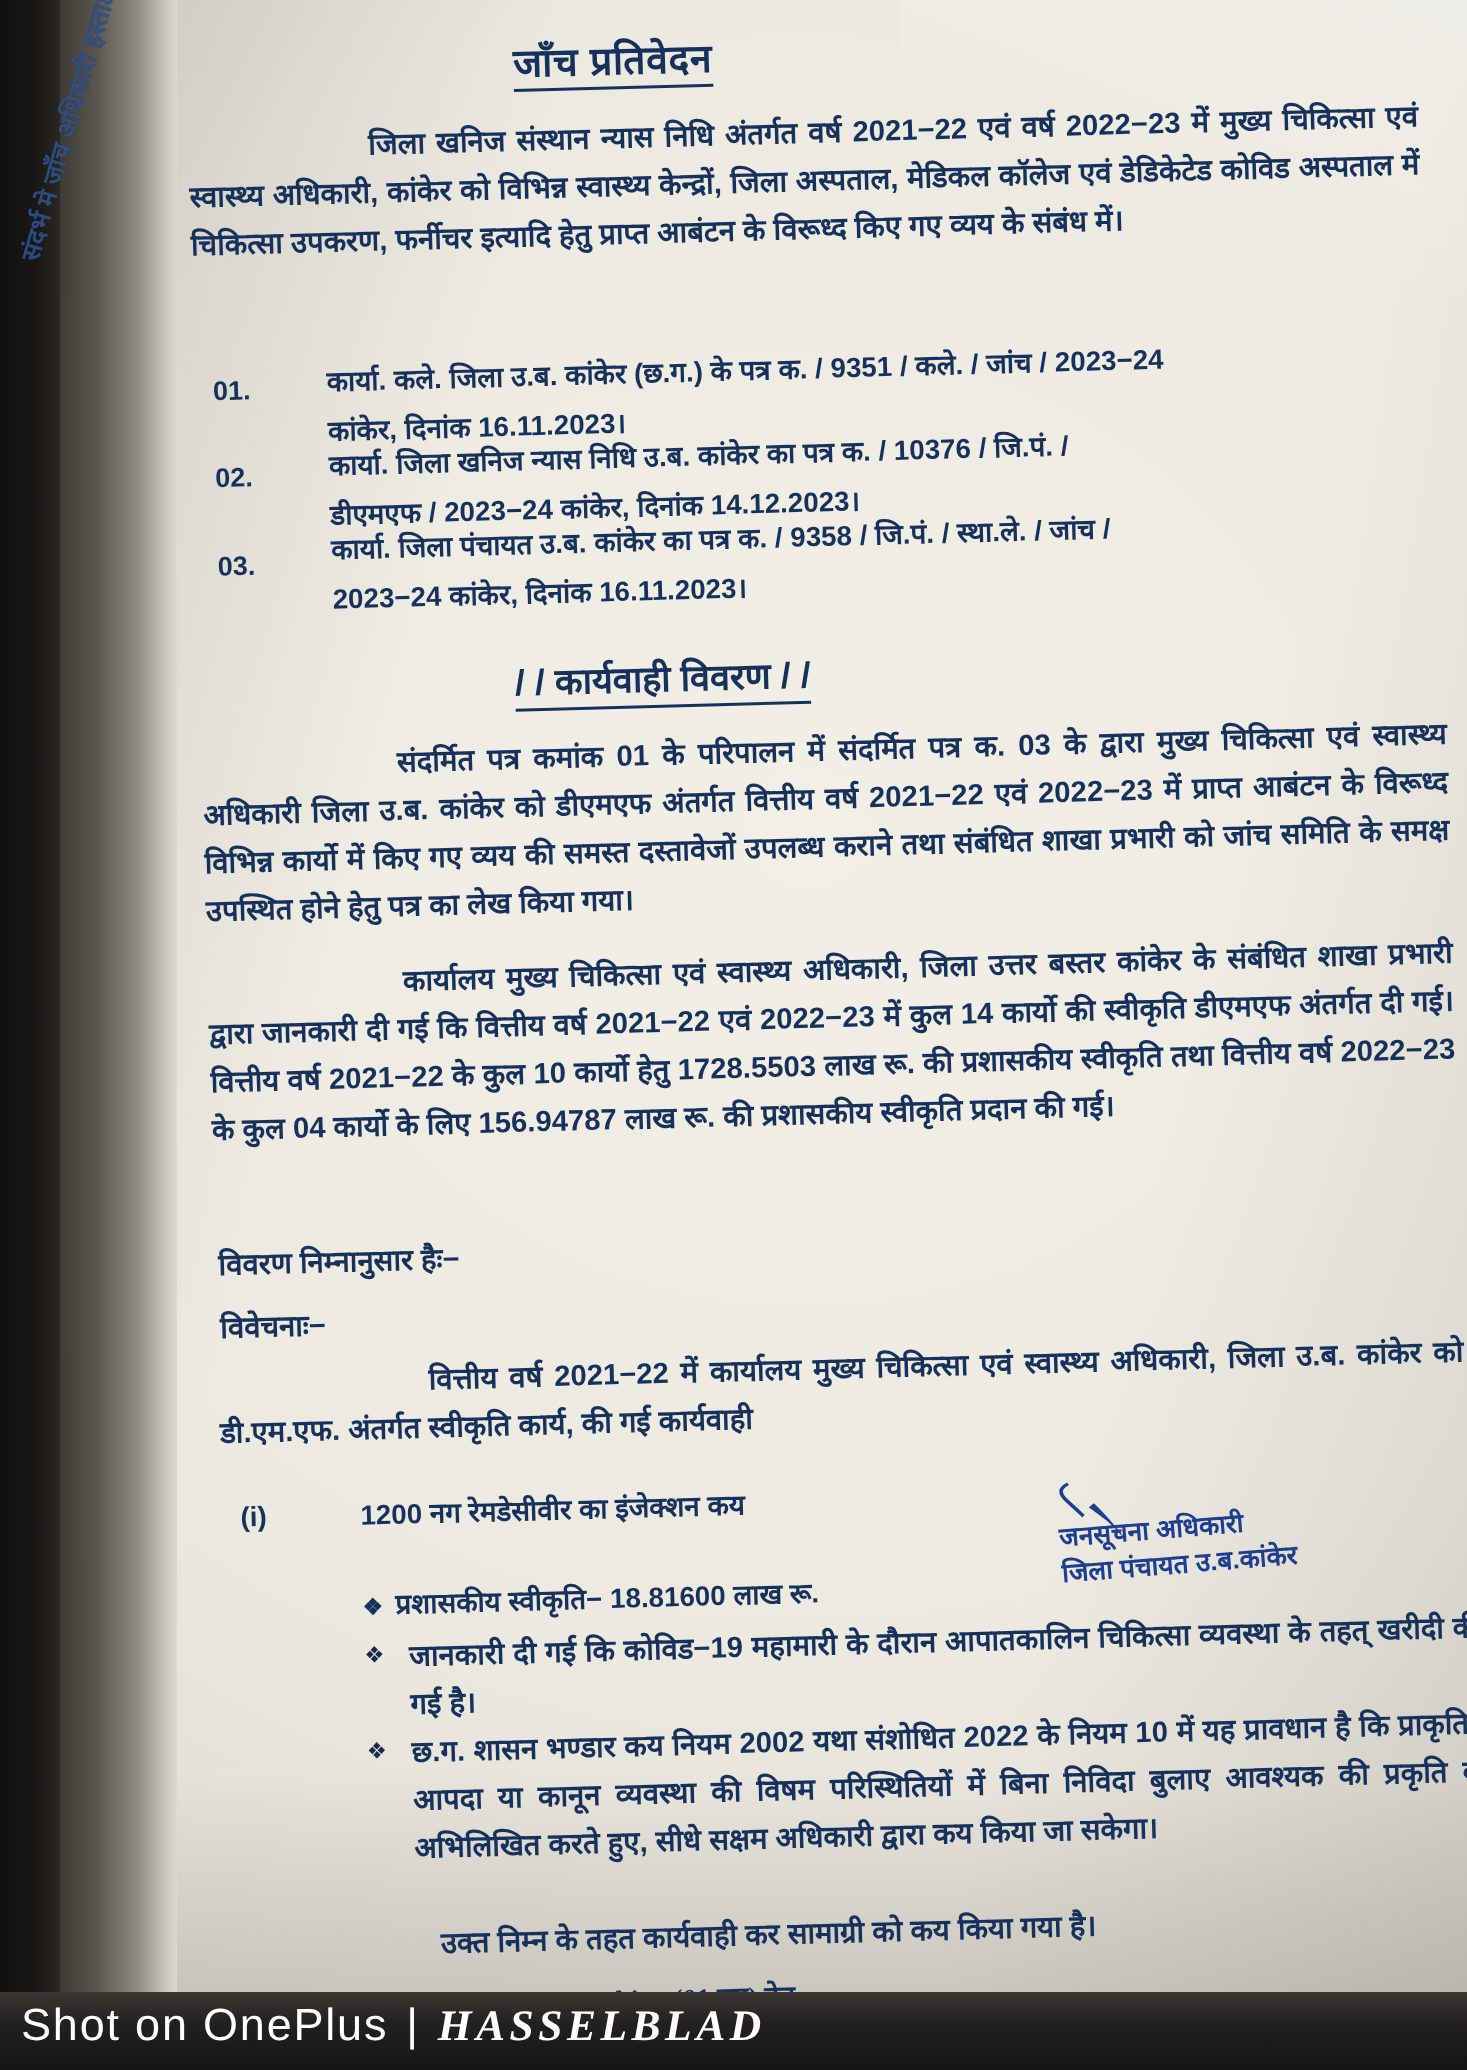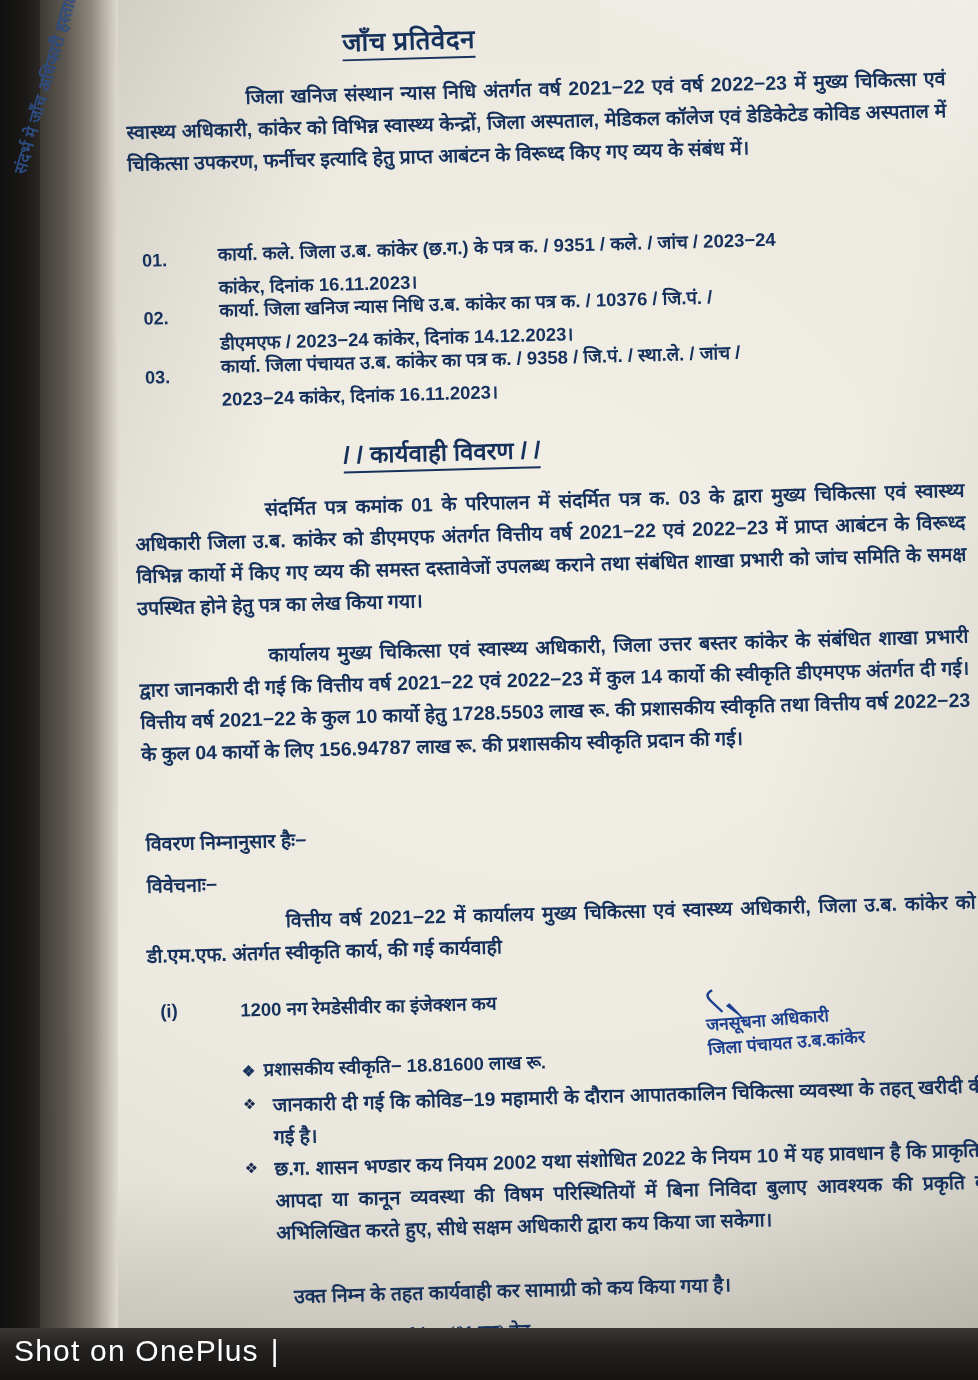--- a/index.html
+++ b/index.html
@@ -166,15 +166,16 @@
       </div>
     </div>
 
   </div>
 
   <div id="botstrip"></div>
 
   <div id="wm">
     <span class="sp">Shot on OnePlus</span>
     <span class="bar">|</span>
+    <span class="brand">HASSELBLAD</span>
   </div>
 
 </div>
 
 </body></html>

